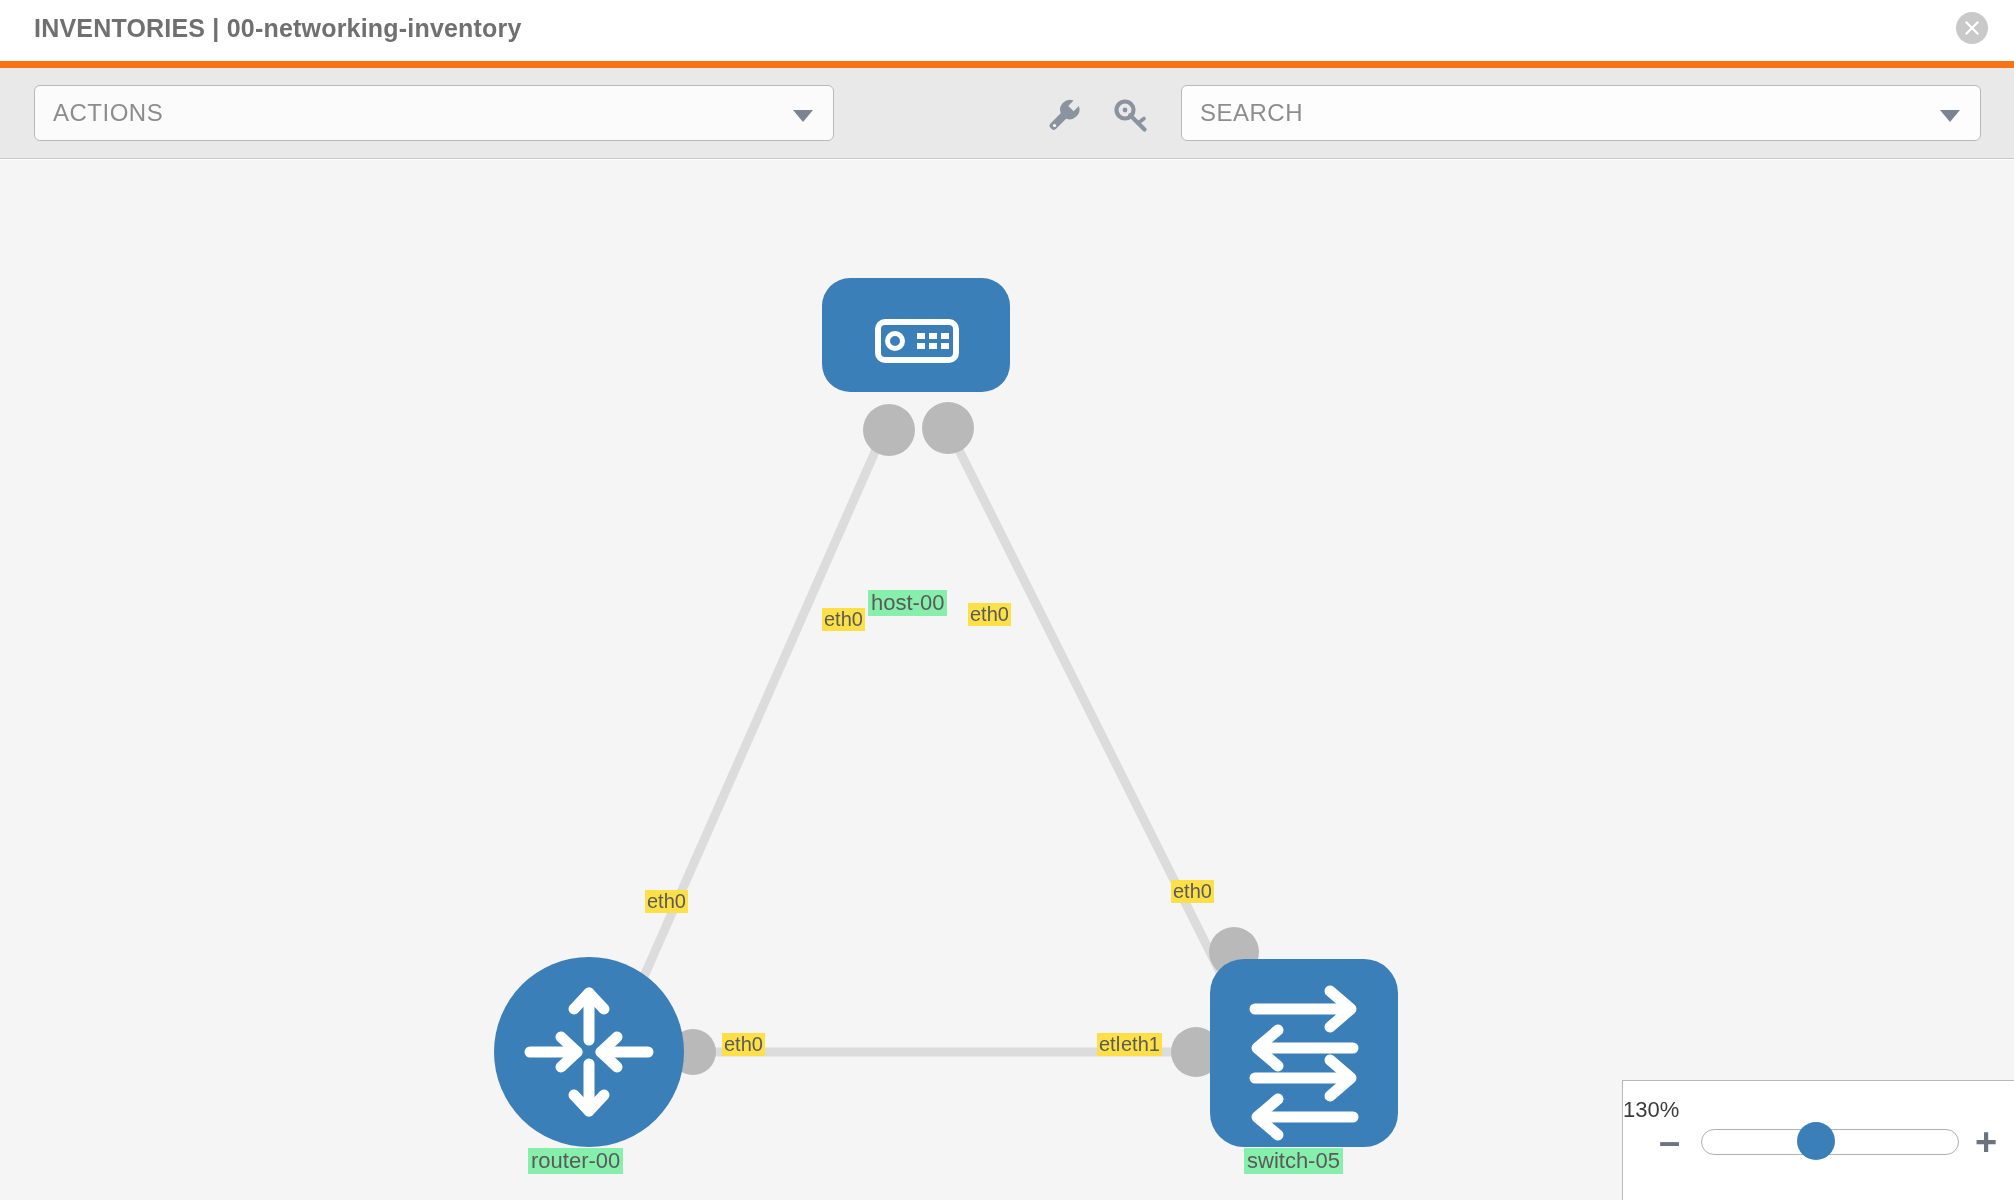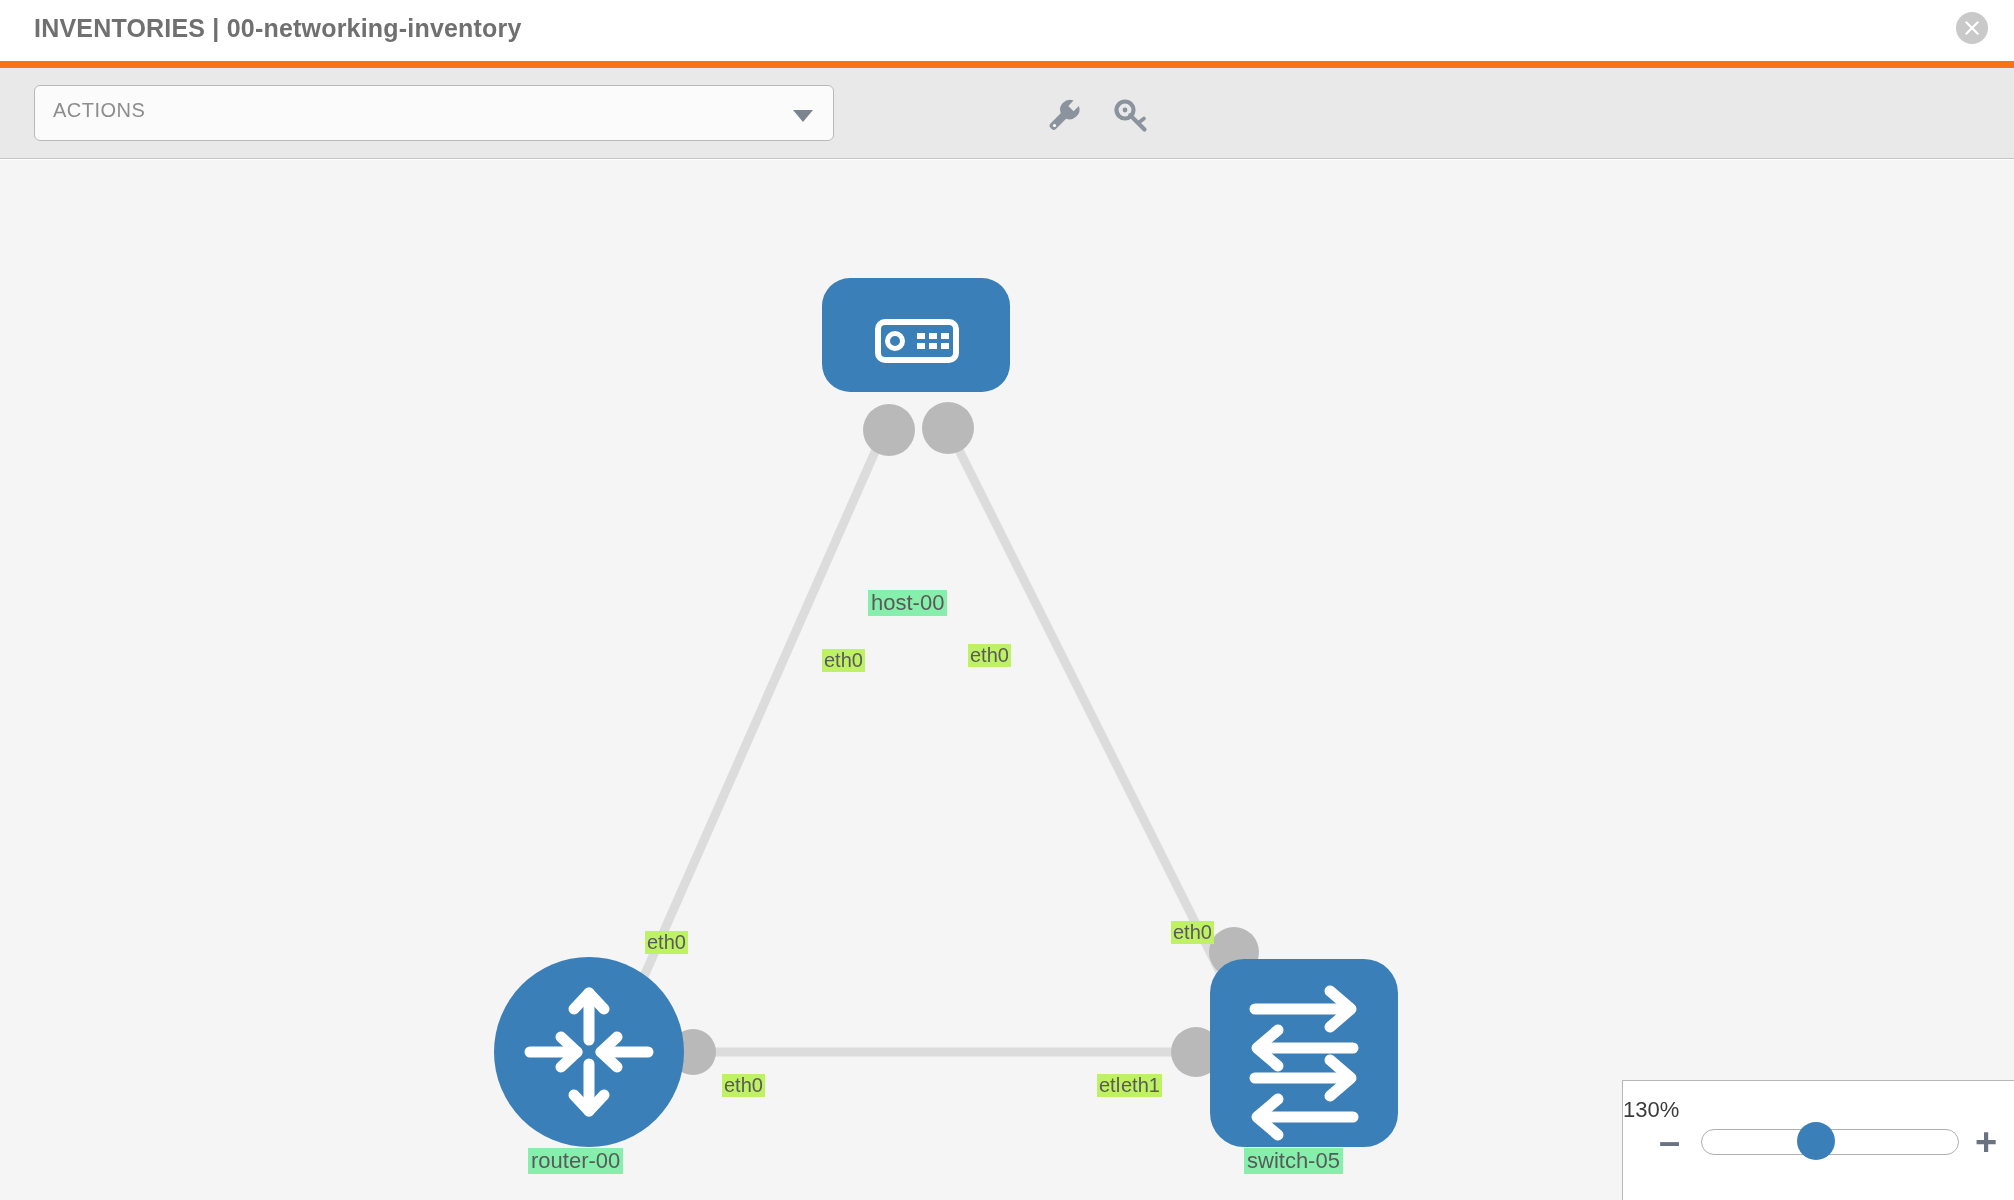--- a/index.html
+++ b/index.html
@@ -59,21 +59,21 @@
     left: 34px; top: 17px;
     width: 800px; height: 56px;
     background: #fbfbfb;
     border: 1px solid #b9b9b9;
     border-radius: 6px;
     cursor: pointer;
   }
   .actions-select .label {
     position: absolute;
     left: 18px; top: 13px;
-    font-size: 20px;
+    font-size: 24px;
     color: #8d8d8d;
     letter-spacing: 0.5px;
   }
   .caret {
     position: absolute;
     right: 20px; top: 24px;
     width: 0; height: 0;
     border-left: 10px solid transparent;
     border-right: 10px solid transparent;
     border-top: 12px solid #7b8490;
@@ -125,24 +125,23 @@
     color: #5a5a5a;
     background: #86efac;
     white-space: nowrap;
     padding: 0 3px;
   }
   
   .iface-label {
     position: absolute;
     font-size: 20px;
     color: #5a5a5a;
-    background: #bef264;
+    background: #fde047;
     white-space: nowrap;
     padding: 0 2px;
-    margin-top: 41px;
   }
 
   
   .zoom-panel {
     position: absolute;
     left: 1622px; top: 1080px;
     width: 392px; height: 120px;
     background: #ffffff;
     border: 1px solid #b8b8b8;
     border-right: none;
@@ -217,20 +216,24 @@
 
     <div class="tool-icon key">
       <svg width="42" height="42" viewBox="0 0 42 42">
         <circle cx="14" cy="16" r="8.5" fill="none" stroke="#8b939e" stroke-width="4.2"></circle>
         <circle cx="14" cy="16" r="2.4" fill="#8b939e"></circle>
         <path d="M19.2 21.2 L33.5 35.5" stroke="#8b939e" stroke-width="4.2" stroke-linecap="round"></path>
         <path d="M28.5 28.0 L33.0 24.5" stroke="#8b939e" stroke-width="3.6" stroke-linecap="round"></path>
       </svg>
     </div>
 
+    <div class="search-select">
+      <span class="label">SEARCH</span>
+      <span class="caret"></span>
+    </div>
   </div>
 
   <div class="canvas">
 
     <svg class="topology-svg" viewBox="0 0 2014 1040" xmlns="http://www.w3.org/2000/svg">
 
       <g>
         <line x1="889" y1="260" x2="616" y2="880" stroke="#dcdcdc" stroke-width="9"></line>
         <line x1="944" y1="260" x2="1250" y2="872" stroke="#dcdcdc" stroke-width="9"></line>
         <line x1="660" y1="892" x2="1232" y2="892" stroke="#dcdcdc" stroke-width="9"></line>

